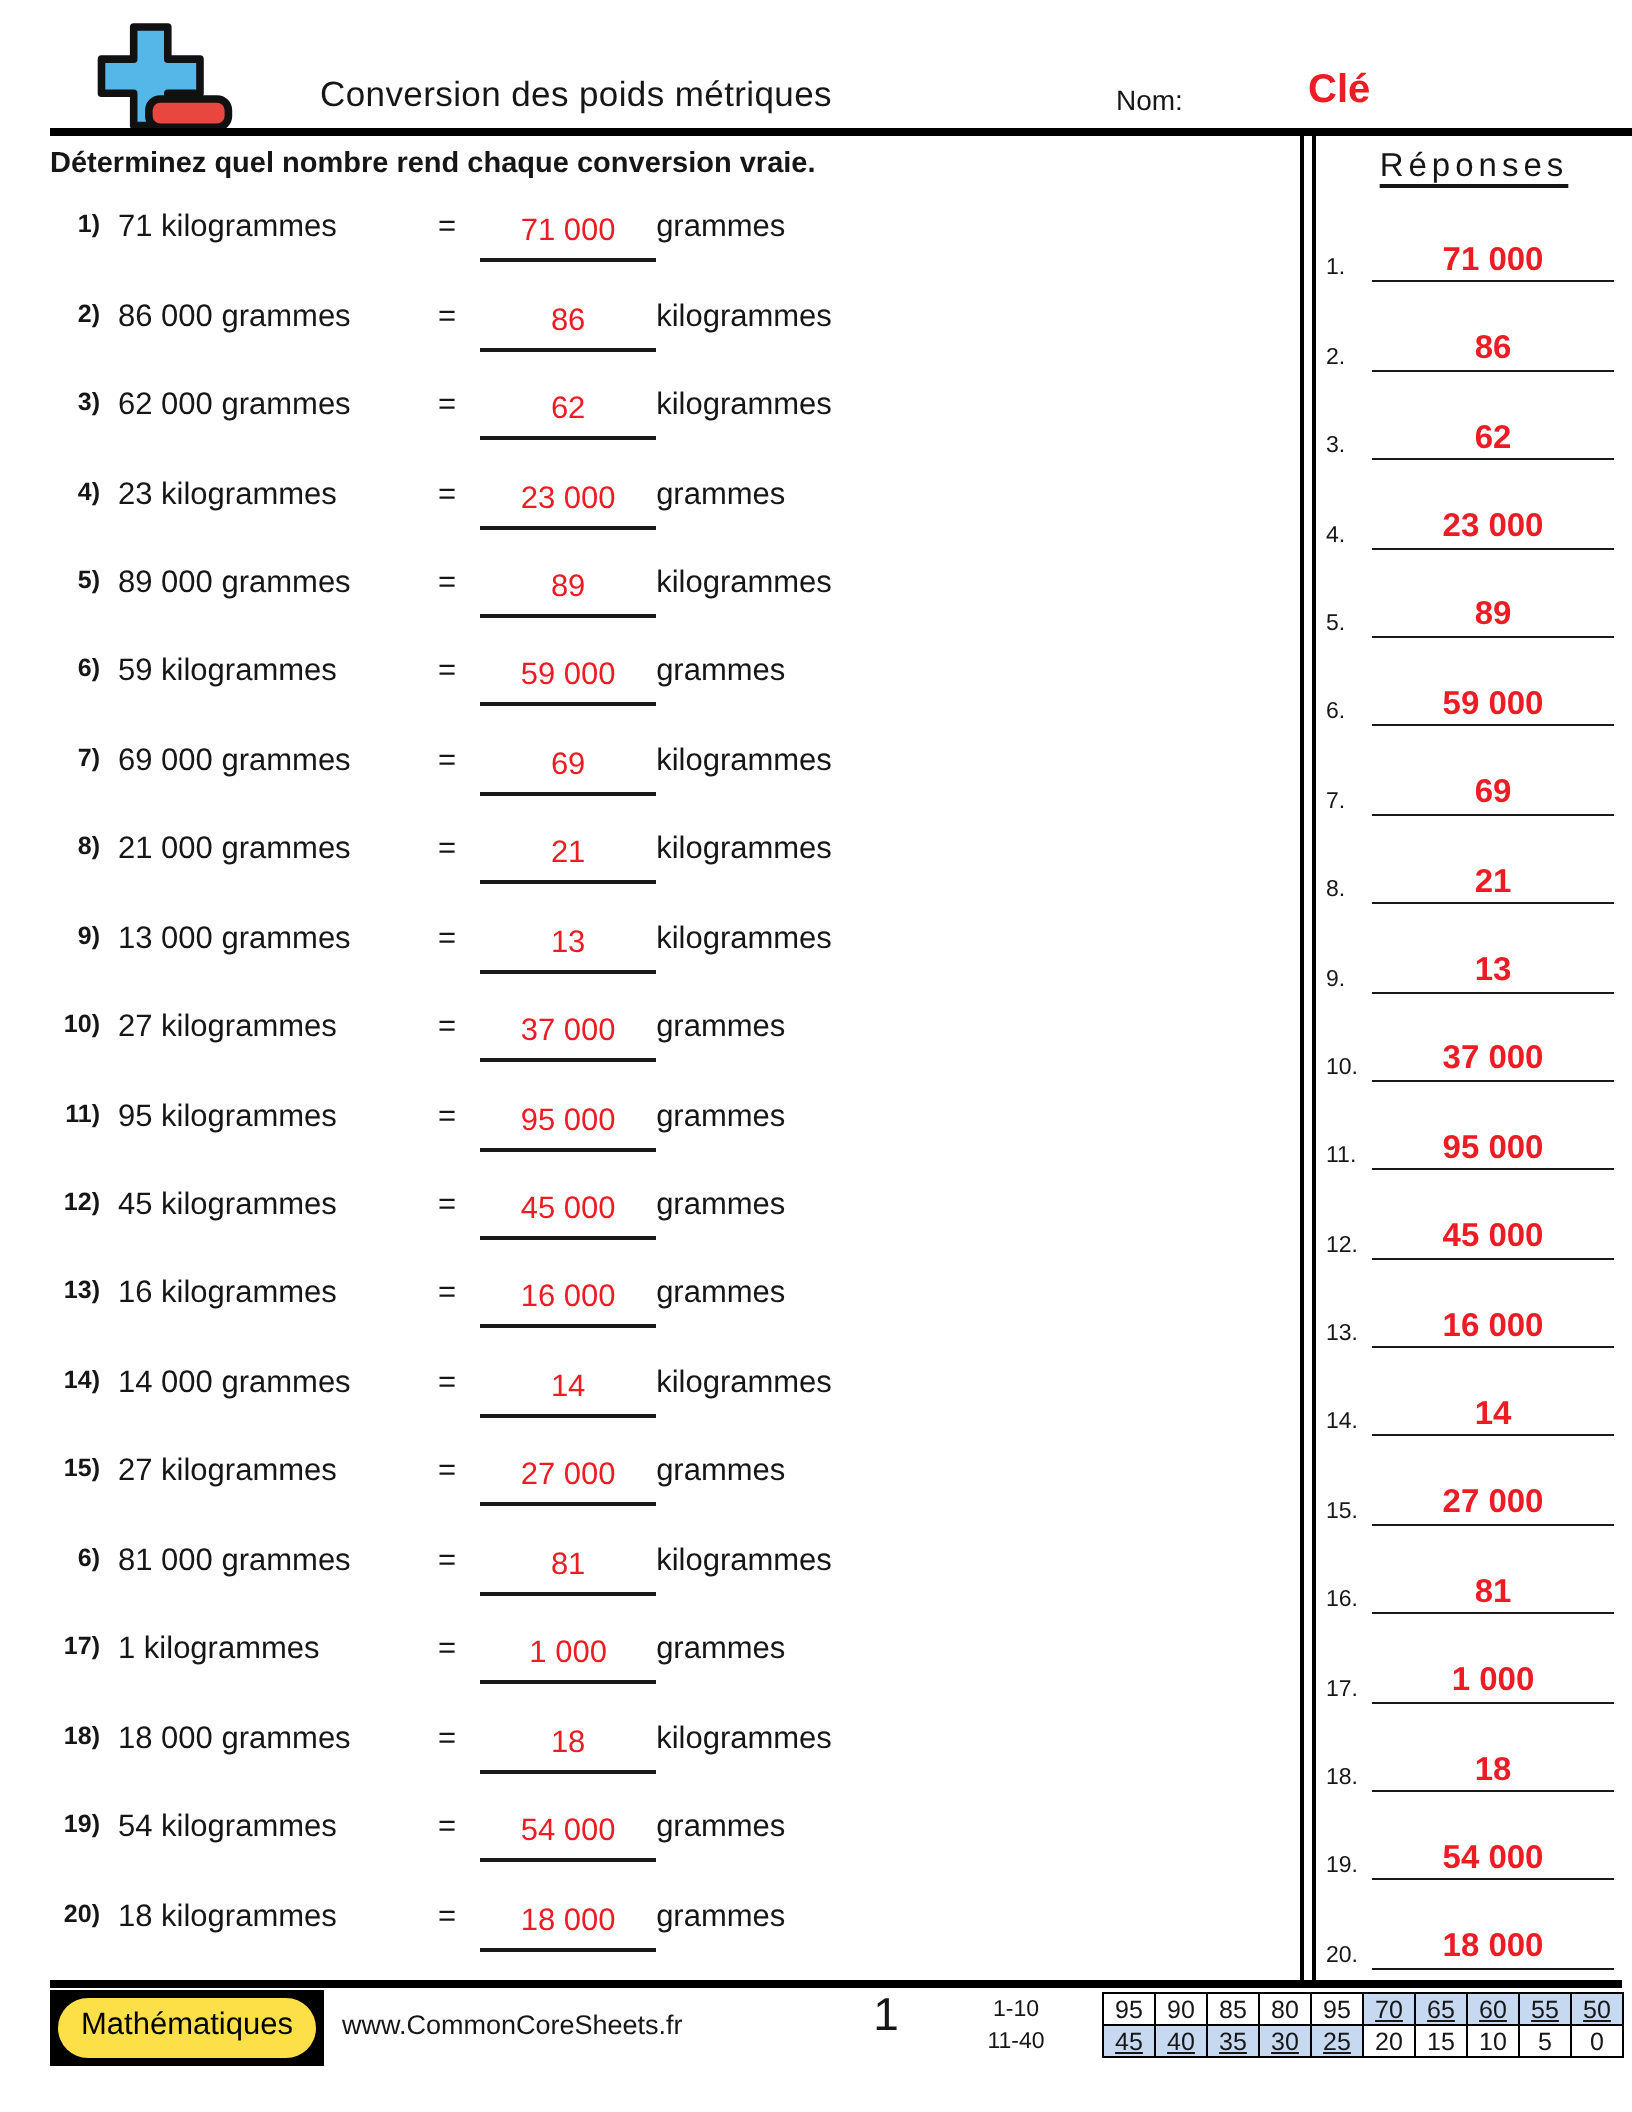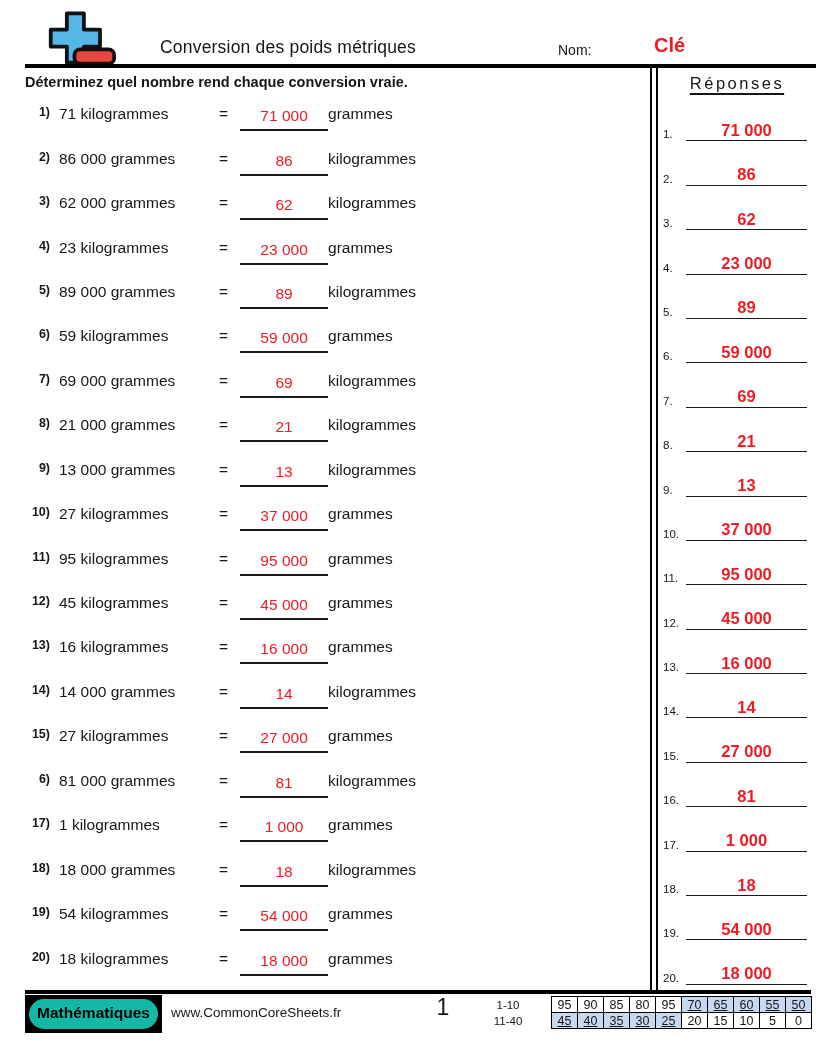--- a/index.html
+++ b/index.html
@@ -41,21 +41,21 @@
   .answers-list { margin-top:4px; }
   .answer-entry { height:44.4px; display:flex; align-items:flex-end; padding:0 9px 0 5px; box-sizing:border-box; }
   .anum  { flex:none; width:23px; font-size:11.5px; padding-bottom:1px; }
   .aline { flex:1; border-bottom:1.6px solid #1a1a1a; text-align:center; padding-bottom:2px;
            font-weight:bold; font-size:16.5px; line-height:1; color:var(--answer-red,#ED1C24); }
 
   
   .footer { position:absolute; left:0; top:990px; width:816px; height:66px; }
   .hrule-bottom { position:absolute; left:25px; right:5px; top:0; height:3.5px; background:#000; }
   .badge-box { position:absolute; left:25px; top:5px; width:137px; height:38px; background:#000; display:flex; padding:4px; box-sizing:border-box; }
-  .badge-pill { flex:1; background:#14b8a6; color:#000; border-radius:16px; text-align:center; line-height:27px; font-weight:bold; font-size:15.5px; }
+  .badge-pill { flex:1; background:#fde047; color:#000; border-radius:16px; text-align:center; line-height:27px; font-weight:normal; font-size:15.5px; }
   .site { position:absolute; left:171px; top:15px; font-size:13.5px; }
   .pageno { position:absolute; left:418px; top:4px; width:50px; text-align:center; font-size:23px; }
   .score { position:absolute; right:4px; top:6px; border-collapse:collapse; font-size:12.5px; }
   .score td { border:1.4px solid #000; width:23px; height:15px; text-align:center; padding:0 1px; }
   .score td.slabel { border:none; width:42px; text-align:center; font-size:11.5px; padding-right:22px; }
   .score td.hl { background:var(--score-highlight,#C6D9F1);text-decoration:underline; }
 </style>
 </head>
 <body>
 

